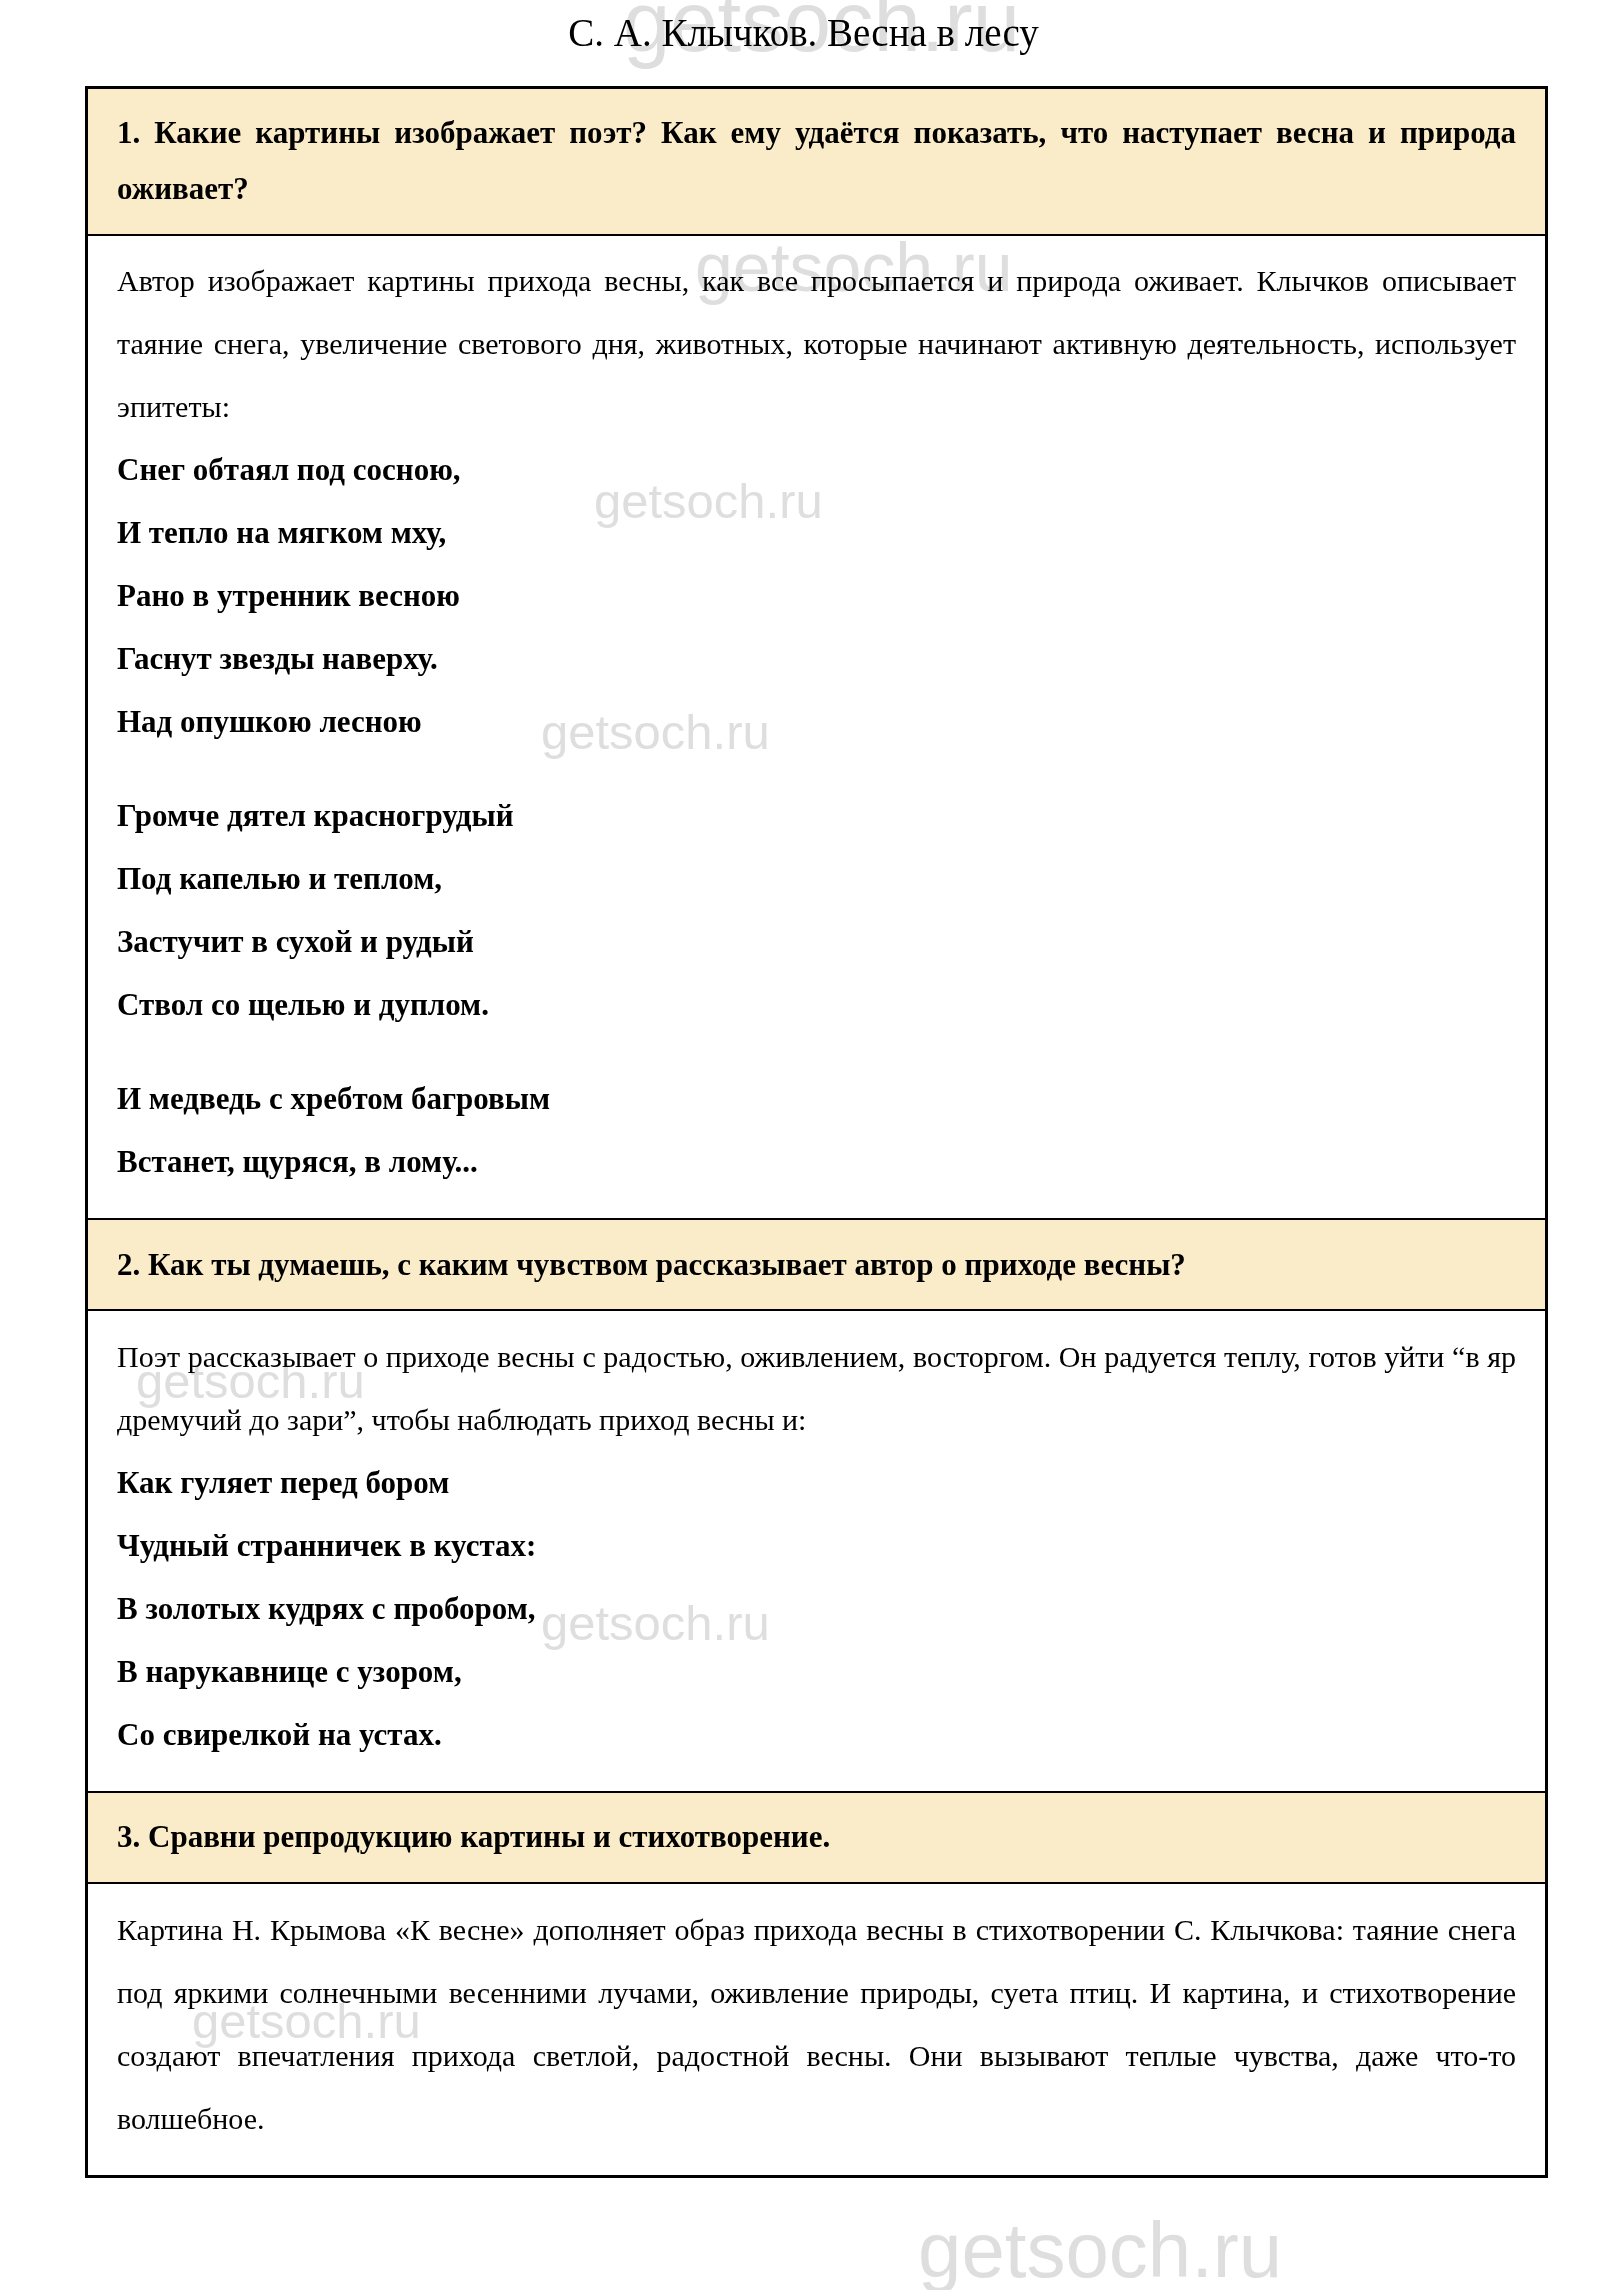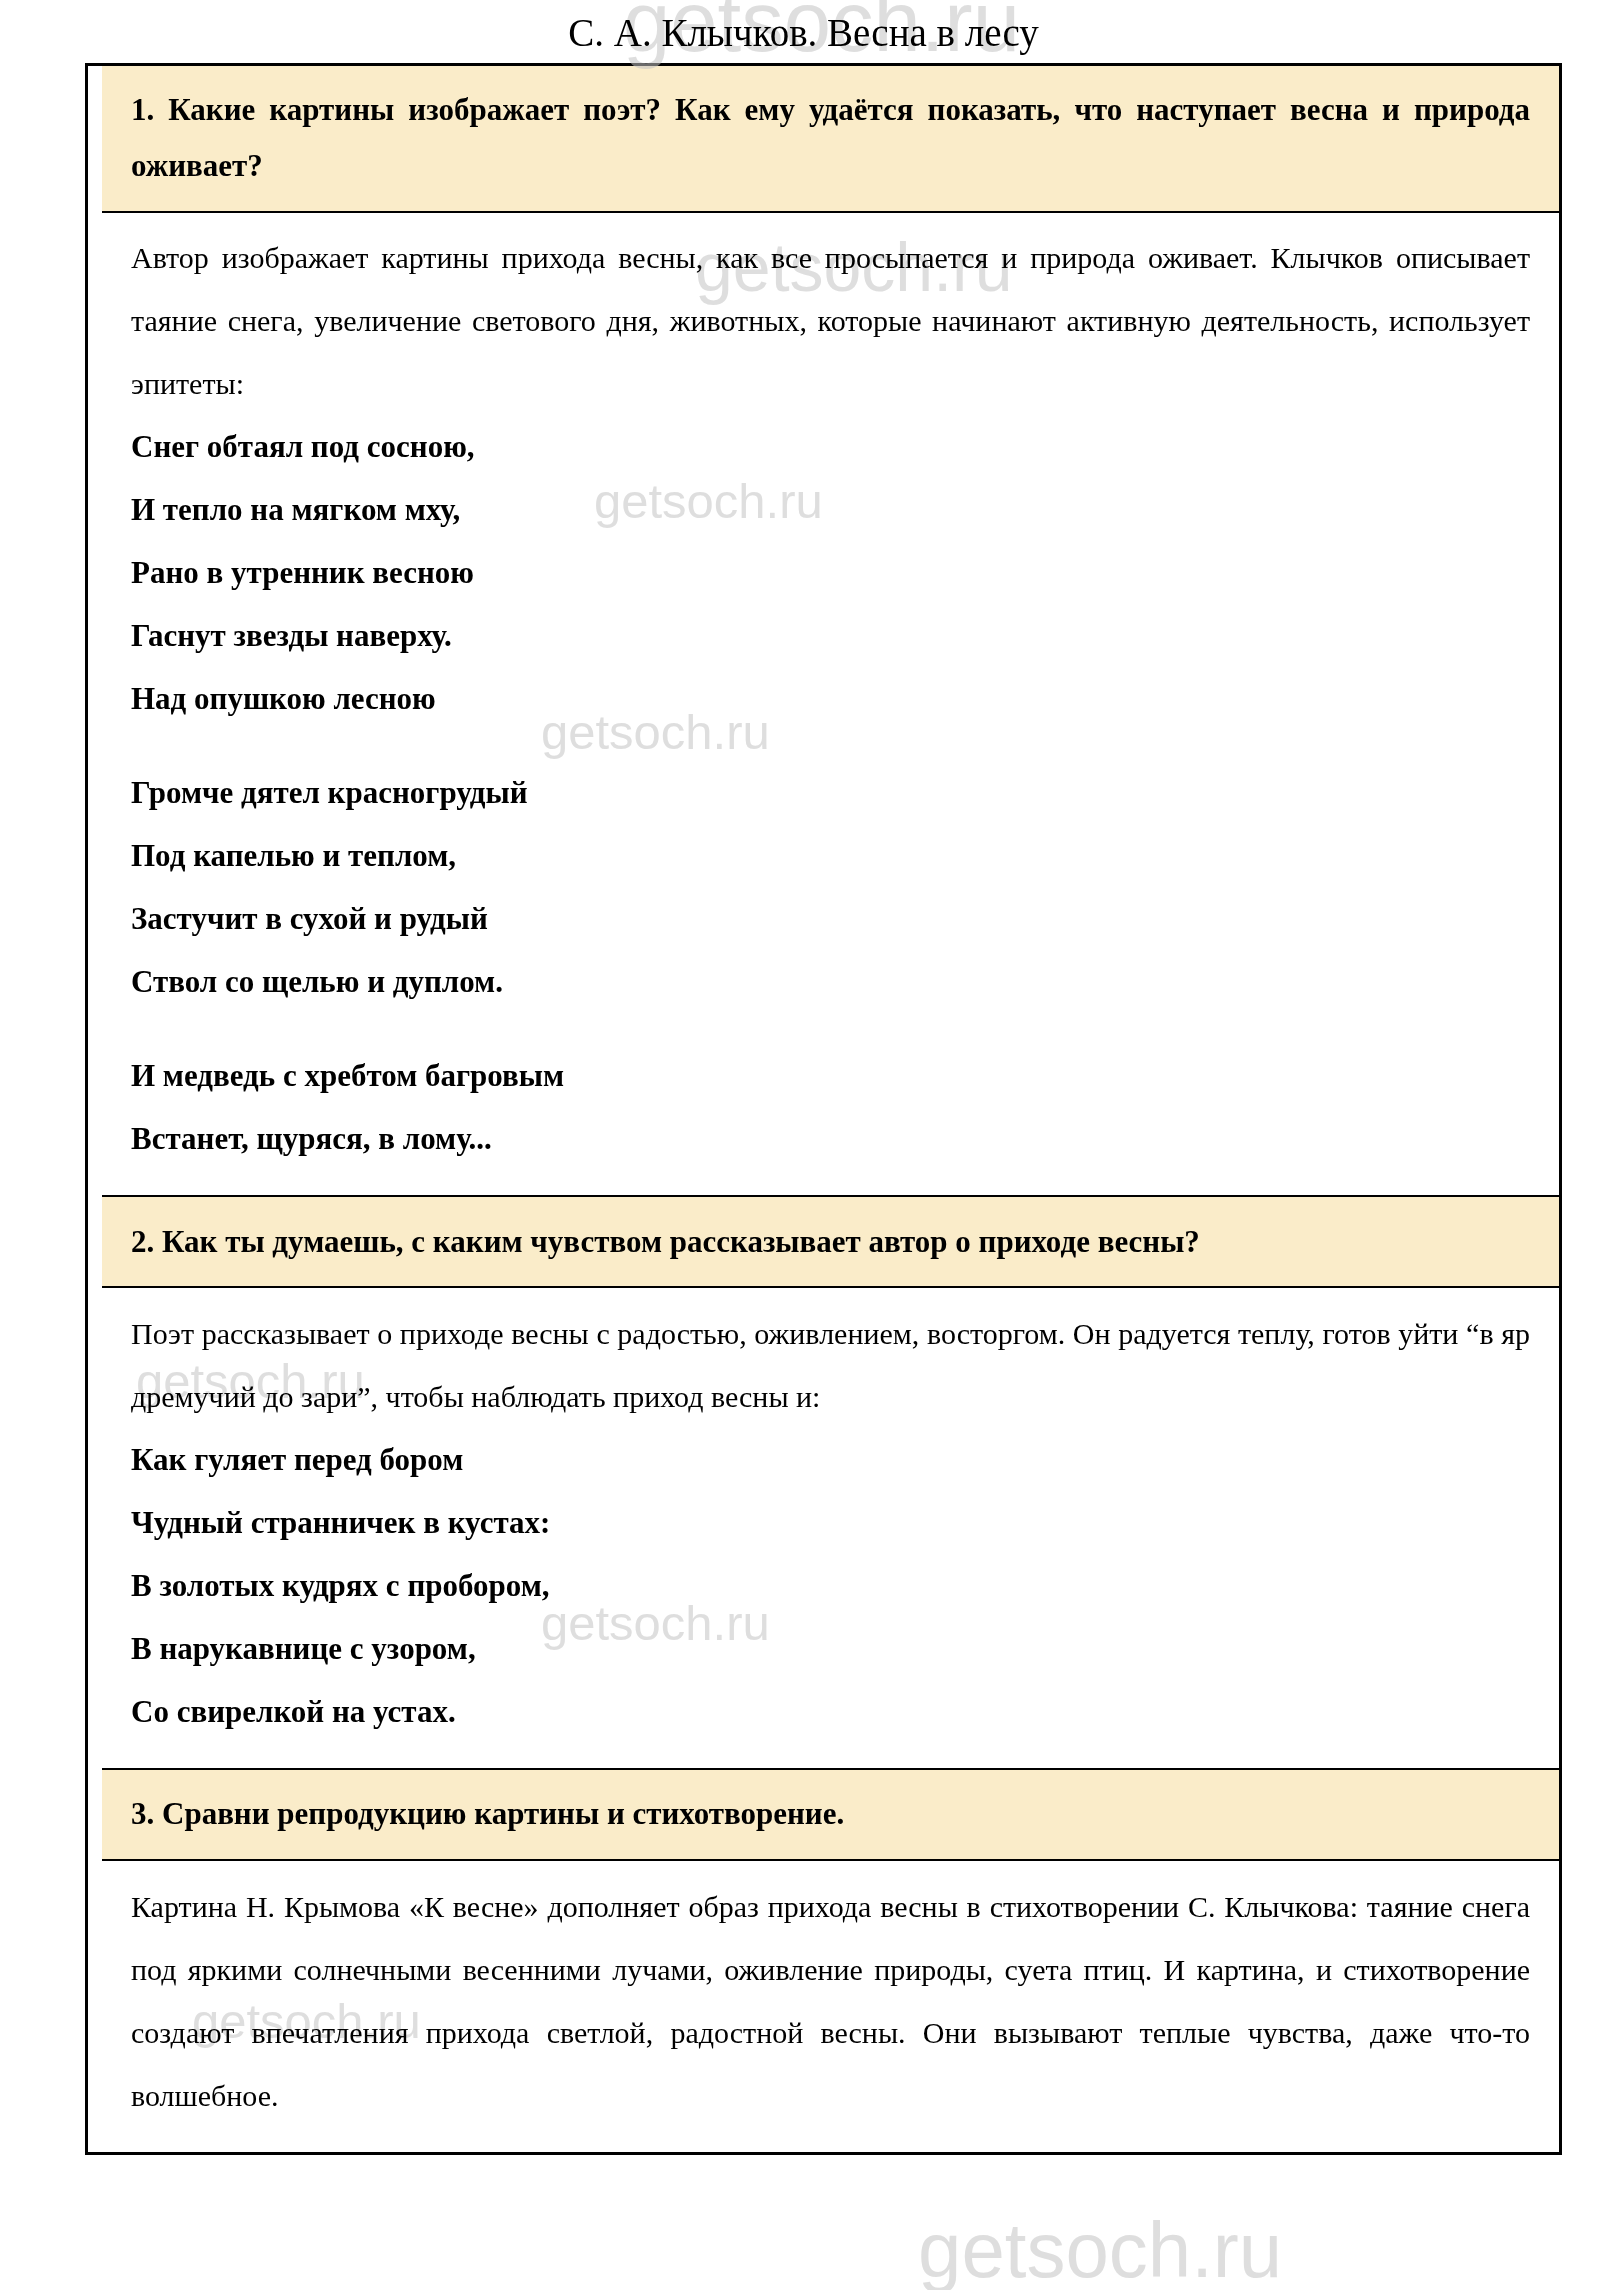--- a/index.html
+++ b/index.html
@@ -19,25 +19,24 @@
     position: relative;
     z-index: 2;
     margin: 7.8px 0 0 0;
     text-align: center;
     font-weight: normal;
     font-size: 39px;
     line-height: 50px;
   }
   .qa-table {
     position: relative;
-    margin: 5px 0 0 85px;
+    margin: 28px 0 0 85px;
     width: 1457px;
     border: 3.9px solid #000;
     background: transparent;
-    padding-left: 14px;
   }
   .row + .row { border-top: 2.9px solid #000; }
   .q-row {
     background: #FAECC9;
     padding: 16.5px 29px;
   }
   .q-row p {
     position: relative;
     z-index: 2;
     margin: 0;

